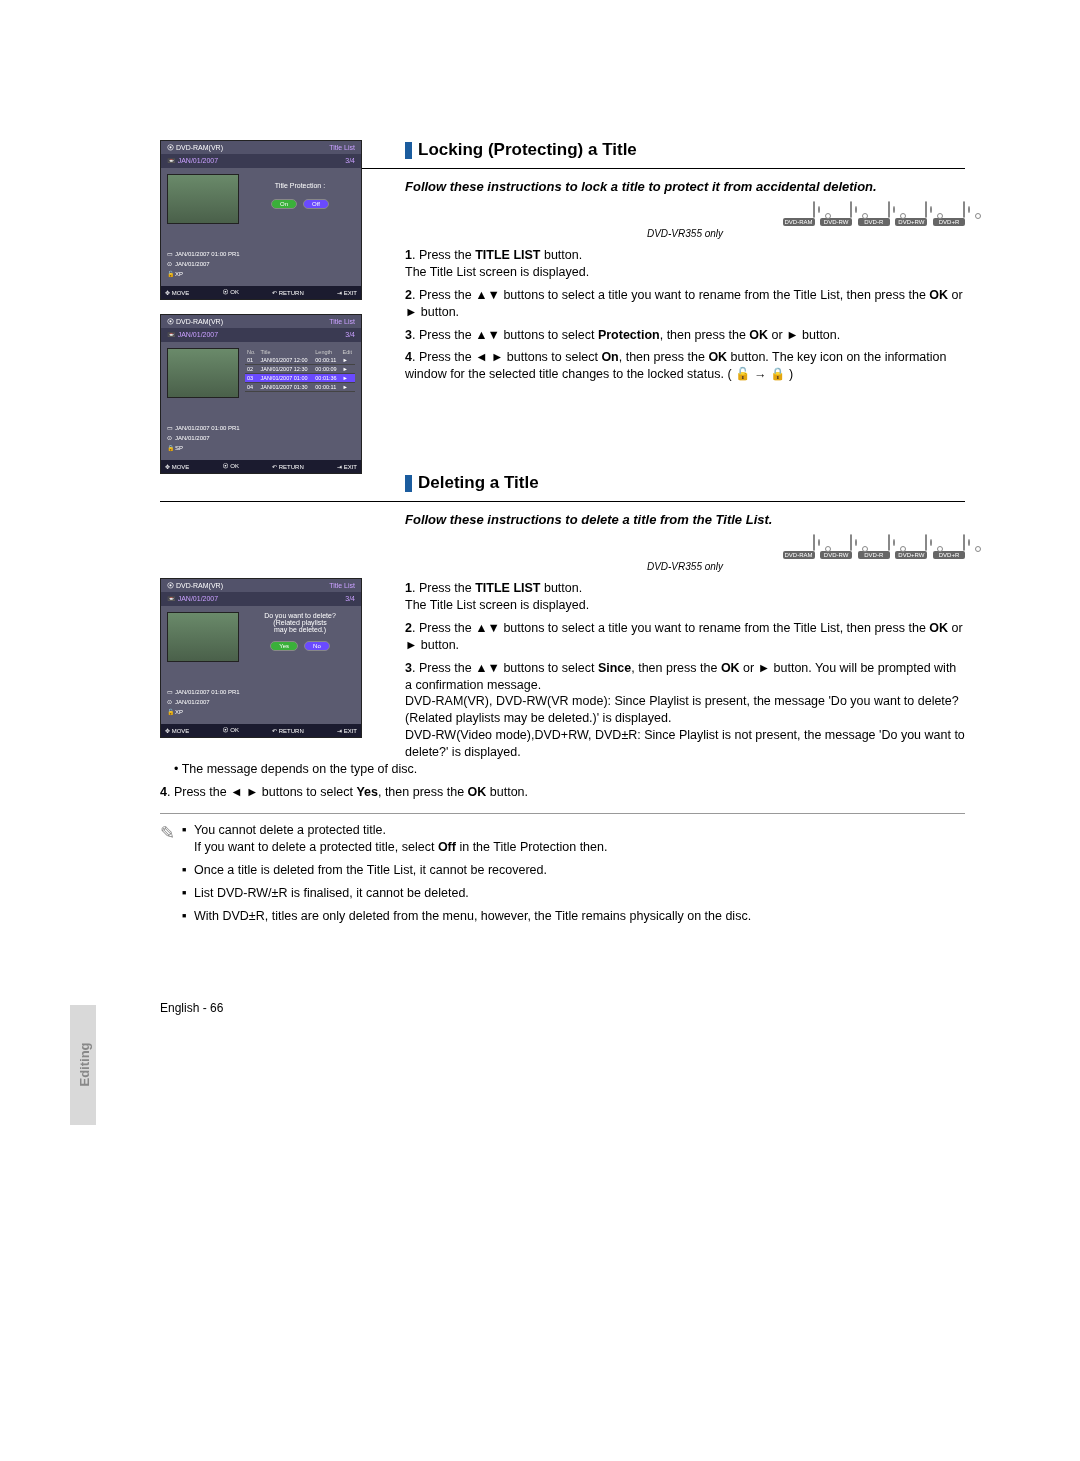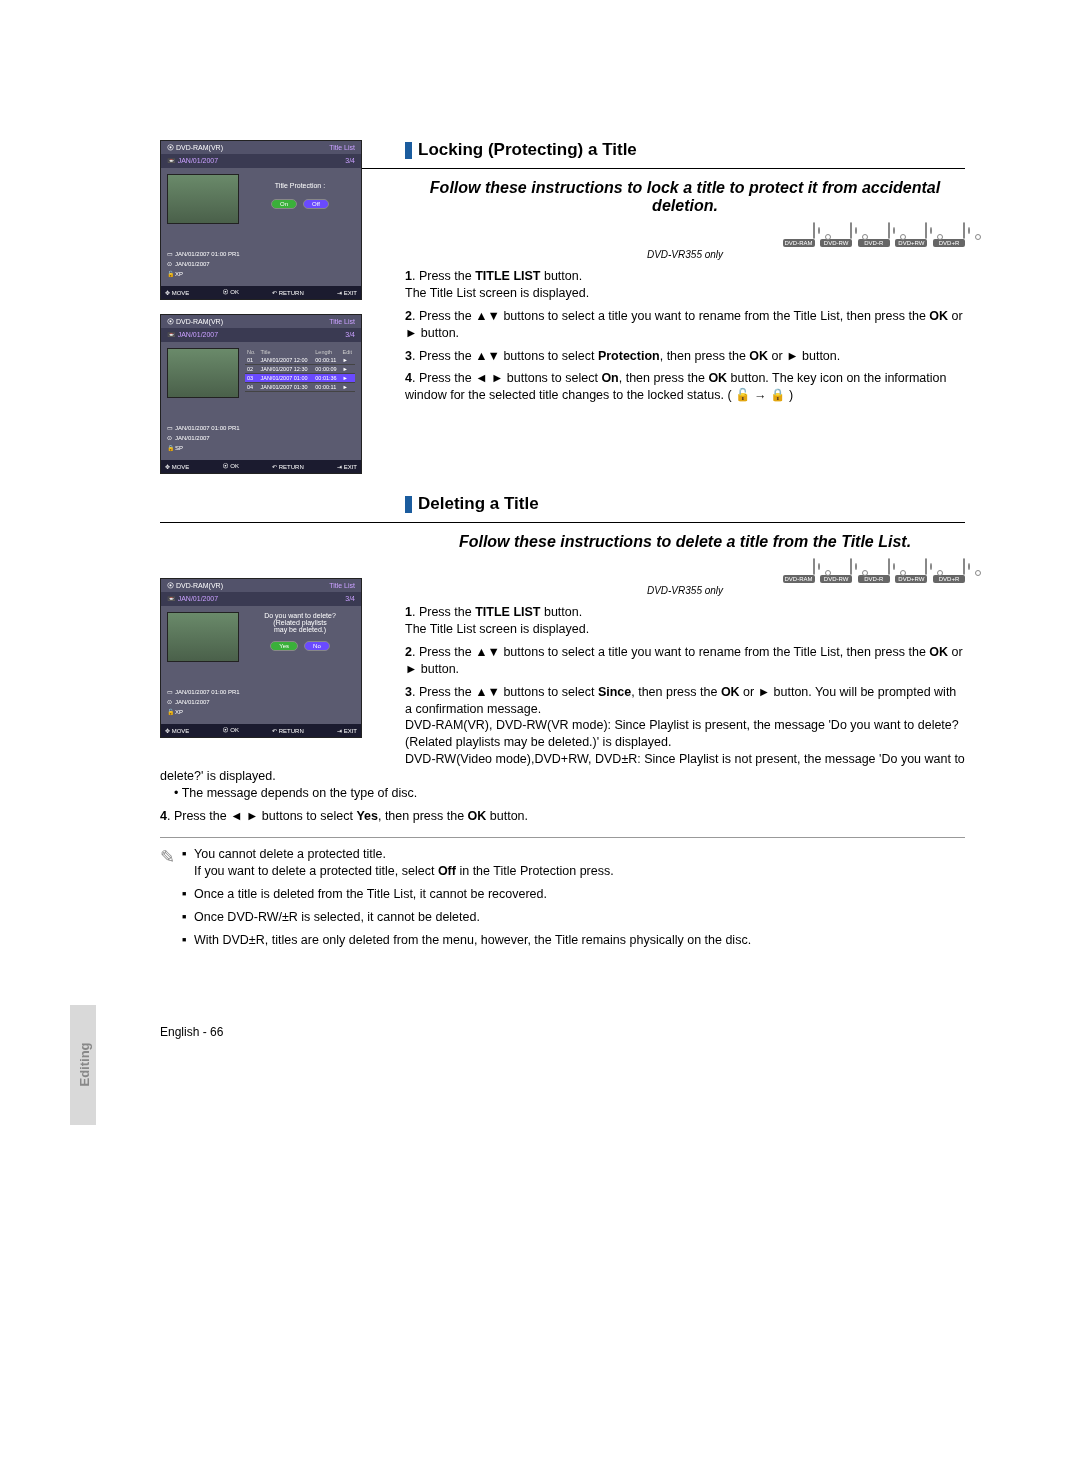--- a/index.html
+++ b/index.html
@@ -40,23 +40,22 @@
     color: #000;
   }
   .section-rule {
     height: 1px;
     background: #000;
     margin: 2px 0 10px 0;
   }
   .intro {
     font-style: italic;
     font-weight: bold;
-    font-size: 16px;
+    font-size: 13px;
     margin-bottom: 8px;
-    text-align: center;
   }
   .disc-row {
     text-align: right;
     margin-bottom: 2px;
   }
   .disc {
     display: inline-block;
     width: 32px;
     vertical-align: top;
     margin-left: 2px;
@@ -515,24 +514,24 @@
       <li>
         <span class="bold">4</span><span>. Press the ◄ ► buttons to select </span><span class="bold">Yes</span><span>, then press the </span><span class="bold">OK</span><span> button.</span>
       </li>
     </ol>
 
     <div class="note-box">
       <div class="note-icon">✎</div>
       <ul class="note-list">
         <li>
           <span>You cannot delete a protected title.</span><br>
-          <span>If you want to delete a protected title, select </span><span class="bold">Off</span><span> in the Title Protection press.</span>
+          <span>If you want to delete a protected title, select </span><span class="bold">Off</span><span> in the Title Protection then.</span>
         </li>
         <li>Once a title is deleted from the Title List, it cannot be recovered.</li>
-        <li>Once DVD-RW/±R is selected, it cannot be deleted.</li>
+        <li>List DVD-RW/±R is finalised, it cannot be deleted.</li>
         <li>With DVD±R, titles are only deleted from the menu, however, the Title remains physically on the disc.</li>
       </ul>
     </div>
 
   </div>
 
   <div class="clear"></div>
 
   <div class="footer">English - 66</div>
 

